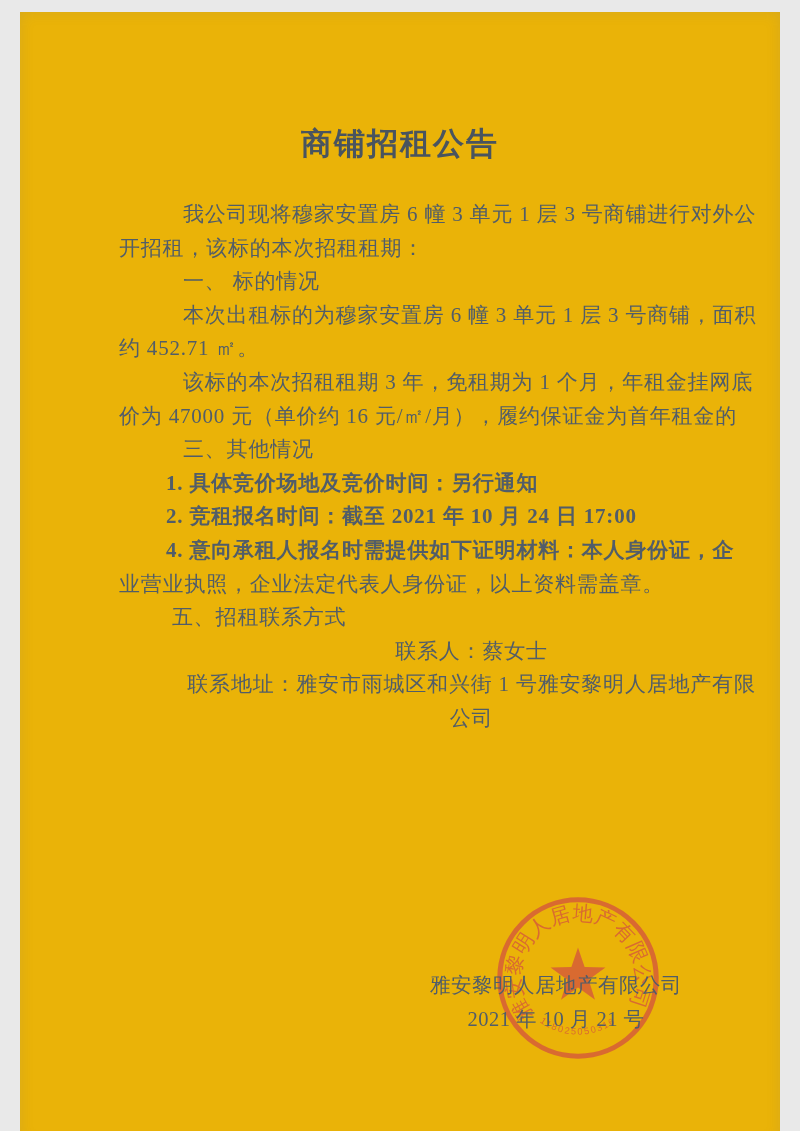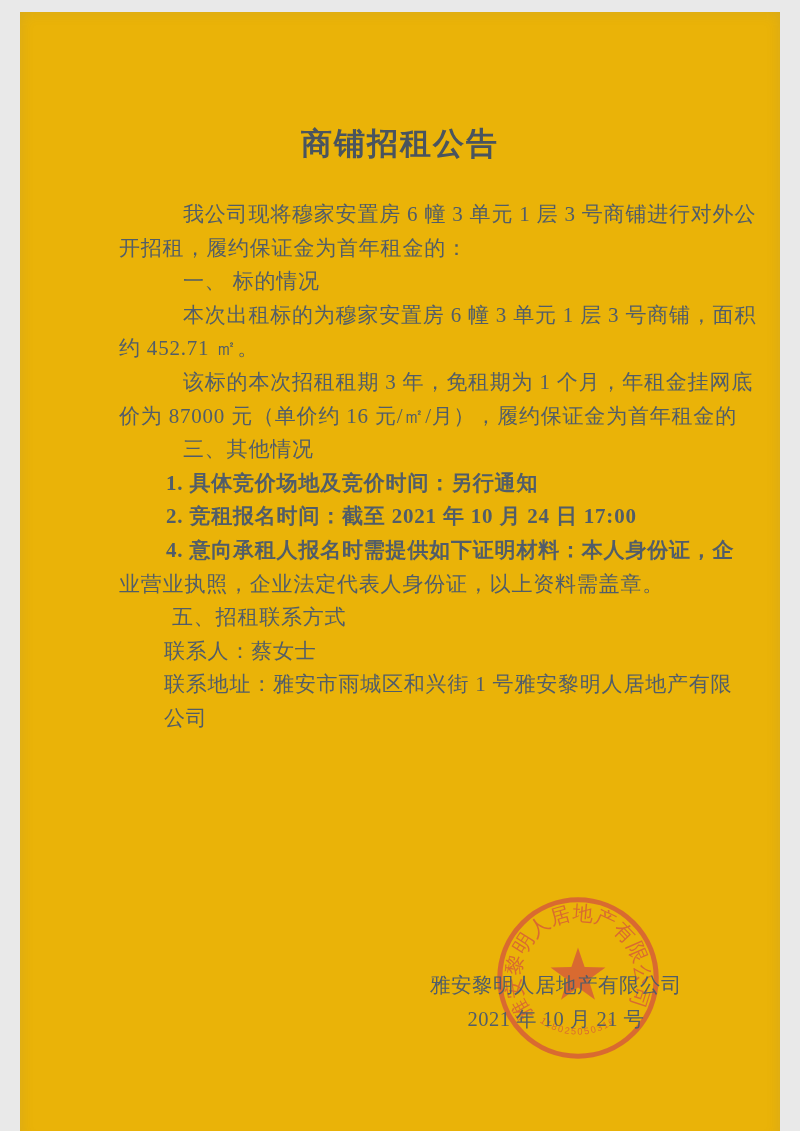--- a/index.html
+++ b/index.html
@@ -16,21 +16,21 @@
     letter-spacing:2px; color:#49545f; line-height:40px;
   }
   .doc-body {
     position:absolute; top:186px; left:99px; width:660px;
     font-size:21px; letter-spacing:0.8px; color:#515d69;
   }
   .line { white-space:pre; line-height:33.6px; height:33.6px; }
   .i64 { padding-left:64px; }
   .i53 { padding-left:53px; }
   .i47 { padding-left:47px;font-weight:bold; }
-  .i45 { padding-left:45px; }
+  .i45 { padding-left:45px;text-align:center; }
   .i0  { padding-left:0; }
   .signature {
     position:absolute; top:956px; left:402px; width:268px;
     text-align:center; font-size:20.5px; letter-spacing:0.5px;
     color:#515d69; z-index:3;
   }
   .signature div { line-height:34px; white-space:pre; }
   .seal {
     position:absolute; left:473px; top:881px; width:170px; height:170px;
     opacity:0.62; z-index:2; pointer-events:none;
@@ -39,26 +39,26 @@
 </style>
 </head>
 <body>
 
 <div class="page">
 
   <div class="doc-title">商铺招租公告</div>
 
   <div class="doc-body">
     <div class="line i64">我公司现将穆家安置房 6 幢 3 单元 1 层 3 号商铺进行对外公</div>
-    <div class="line i0">开招租，履约保证金为首年租金的：</div>
+    <div class="line i0">开招租，该标的本次招租租期：</div>
     <div class="line i64">一、 标的情况</div>
     <div class="line i64">本次出租标的为穆家安置房 6 幢 3 单元 1 层 3 号商铺，面积</div>
     <div class="line i0">约 452.71 ㎡。</div>
     <div class="line i64">该标的本次招租租期 3 年，免租期为 1 个月，年租金挂网底</div>
-    <div class="line i0">价为 87000 元（单价约 16 元/㎡/月），履约保证金为首年租金的</div>
+    <div class="line i0">价为 47000 元（单价约 16 元/㎡/月），履约保证金为首年租金的</div>
     <div class="line i64">三、其他情况</div>
     <div class="line i47">1. 具体竞价场地及竞价时间：另行通知</div>
     <div class="line i47">2. 竞租报名时间：截至 2021 年 10 月 24 日 17:00</div>
     <div class="line i47">4. 意向承租人报名时需提供如下证明材料：本人身份证，企</div>
     <div class="line i0">业营业执照，企业法定代表人身份证，以上资料需盖章。</div>
     <div class="line i53">五、招租联系方式</div>
     <div class="line i45">联系人：蔡女士</div>
     <div class="line i45">联系地址：雅安市雨城区和兴街 1 号雅安黎明人居地产有限</div>
     <div class="line i45">公司</div>
   </div>

